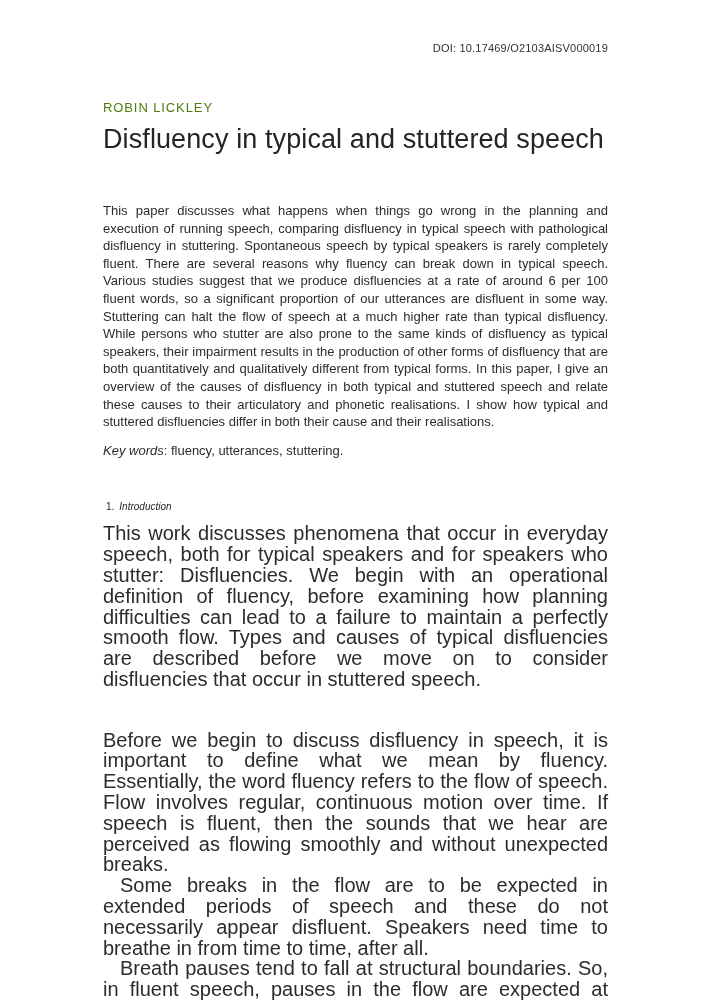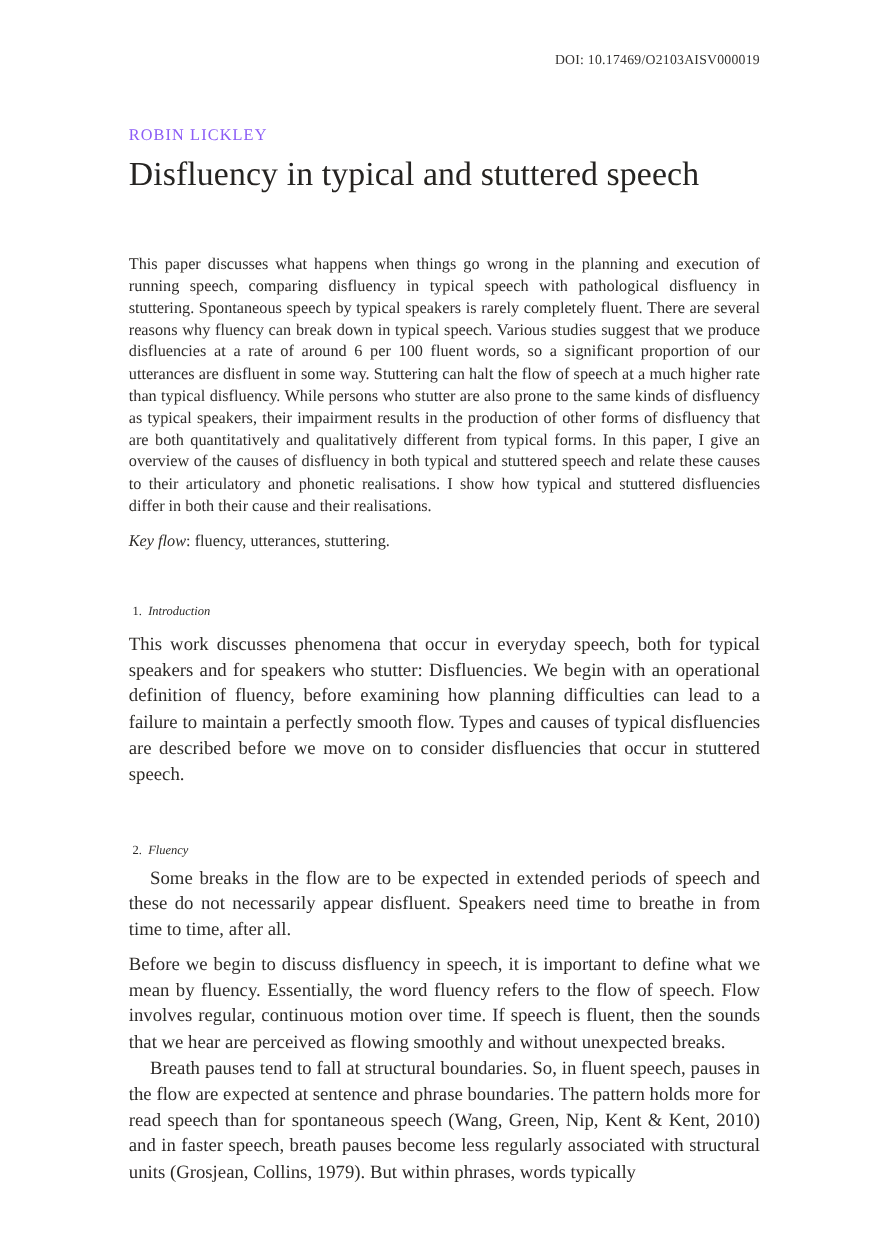--- a/index.html
+++ b/index.html
@@ -5,21 +5,21 @@
   html, body {
     margin: 0;
     padding: 0;
     background: #ffffff;
   }
   .page {
     position: relative;
     width: 708px;
     height: 1000px;
     background: #ffffff;
-    font-family: Liberation Serif, serif;
+    font-family: Liberation Sans, sans-serif;
     color: #2e2b29;
     overflow: hidden;
   }
   .content {
     position: absolute;
     left: 103px;
     top: 0;
     width: 505px;
   }
   .doi {
@@ -28,21 +28,21 @@
     font-size: 11px;
     line-height: 13px;
     letter-spacing: 0.2px;
     color: #343230;
   }
   .author {
     margin-top: 45px;
     font-size: 13px;
     line-height: 15px;
     letter-spacing: 0.9px;
-    color: #8b5cf6;
+    color: #4d7c0f;
   }
   .title {
     margin: 8px 0 0 0;
     font-size: 27px;
     line-height: 33px;
     font-weight: normal;
     letter-spacing: 0.1px;
     color: #262422;
   }
   .abstract {
@@ -70,21 +70,21 @@
     font-style: normal;
     margin-right: 5px;
   }
   .section-heading .sec-title {
     font-style: italic;
   }
   .sec-intro { margin-top: 38px; }
   .sec-fluency { margin-top: 40px; }
   p.body {
     margin: 7px 0 0 0;
-    font-size: 15px;
+    font-size: 20px;
     line-height: 20.8px;
     text-align: justify;
   }
   p.body.flow {
     margin-top: 0;
   }
   p.body.indent {
     text-indent: 17px;
   }
 </style>
@@ -96,33 +96,30 @@
 
     <div class="doi">DOI: 10.17469/O2103AISV000019</div>
 
     <div class="author">ROBIN LICKLEY</div>
 
     <h1 class="title">Disfluency in typical and stuttered speech</h1>
 
     <div class="abstract">This paper discusses what happens when things go wrong in the planning and execution of running speech, comparing disfluency in typical speech with pathological disfluency in stuttering. Spontaneous speech by typical speakers is rarely completely fluent. There are several reasons why fluency can break down in typical speech. Various studies suggest that we produce disfluencies at a rate of around 6 per 100 fluent words, so a significant proportion of our utterances are disfluent in some way. Stuttering can halt the flow of speech at a much higher rate than typical disfluency. While persons who stutter are also prone to the same kinds of disfluency as typical speakers, their impairment results in the production of other forms of disfluency that are both quantitatively and qualitatively different from typical forms. In this paper, I give an overview of the causes of disfluency in both typical and stuttered speech and relate these causes to their articulatory and phonetic realisations. I show how typical and stuttered disfluencies differ in both their cause and their realisations.</div>
 
     <div class="keywords">
-      <span class="kw-label">Key flow</span><span>: fluency, utterances, stuttering.</span>
+      <span class="kw-label">Key words</span><span>: fluency, utterances, stuttering.</span>
     </div>
 
     <div class="section sec-intro">
       <h2 class="section-heading">
         <span class="num">1.</span><span class="sec-title">Introduction</span>
       </h2>
       <p class="body">This work discusses phenomena that occur in everyday speech, both for typical speakers and for speakers who stutter: Disfluencies. We begin with an operational definition of fluency, before examining how planning difficulties can lead to a failure to maintain a perfectly smooth flow. Types and causes of typical disfluencies are described before we move on to consider disfluencies that occur in stuttered speech.</p>
     </div>
 
     <div class="section sec-fluency">
-      <h2 class="section-heading">
-        <span class="num">2.</span><span class="sec-title">Fluency</span>
-      </h2>
+      <p class="body">Before we begin to discuss disfluency in speech, it is important to define what we mean by fluency. Essentially, the word fluency refers to the flow of speech. Flow involves regular, continuous motion over time. If speech is fluent, then the sounds that we hear are perceived as flowing smoothly and without unexpected breaks.</p>
       <p class="body flow indent">Some breaks in the flow are to be expected in extended periods of speech and these do not necessarily appear disfluent. Speakers need time to breathe in from time to time, after all.</p>
-      <p class="body">Before we begin to discuss disfluency in speech, it is important to define what we mean by fluency. Essentially, the word fluency refers to the flow of speech. Flow involves regular, continuous motion over time. If speech is fluent, then the sounds that we hear are perceived as flowing smoothly and without unexpected breaks.</p>
       <p class="body flow indent">Breath pauses tend to fall at structural boundaries. So, in fluent speech, pauses in the flow are expected at sentence and phrase boundaries. The pattern holds more for read speech than for spontaneous speech (Wang, Green, Nip, Kent &amp; Kent, 2010) and in faster speech, breath pauses become less regularly associated with structural units (Grosjean, Collins, 1979). But within phrases, words typically</p>
     </div>
 
   </div>
 </div>
 
 </body></html>

